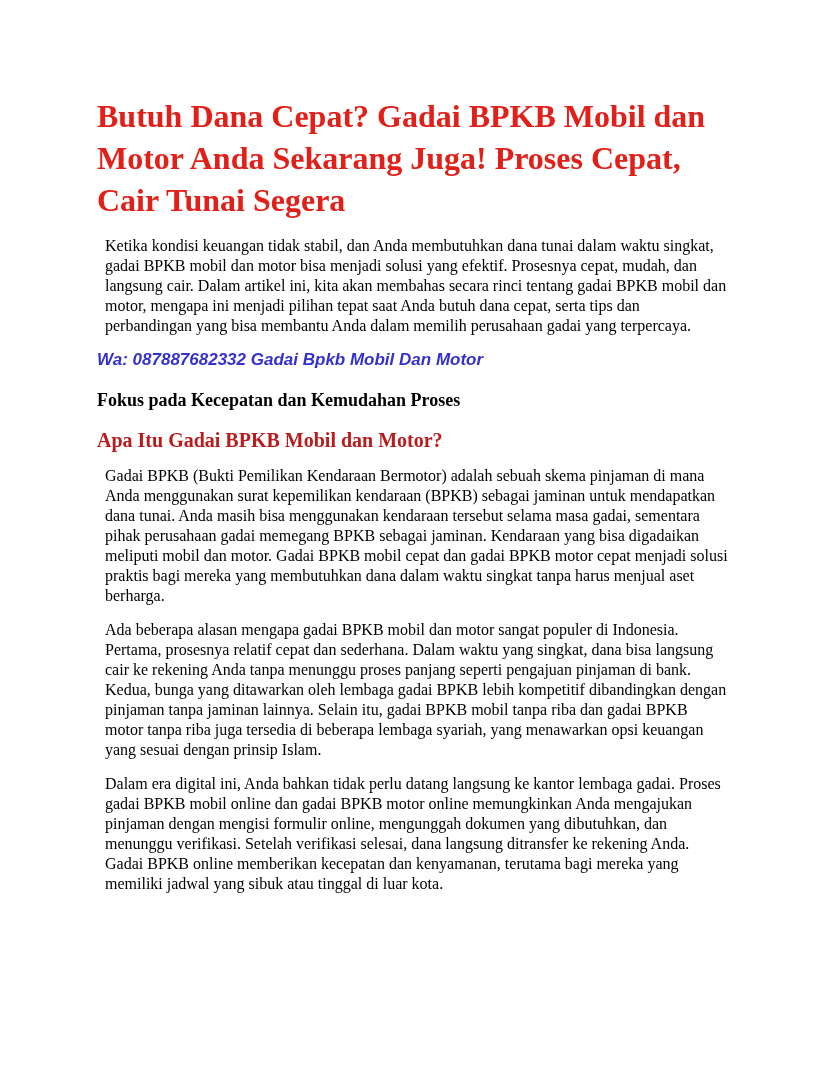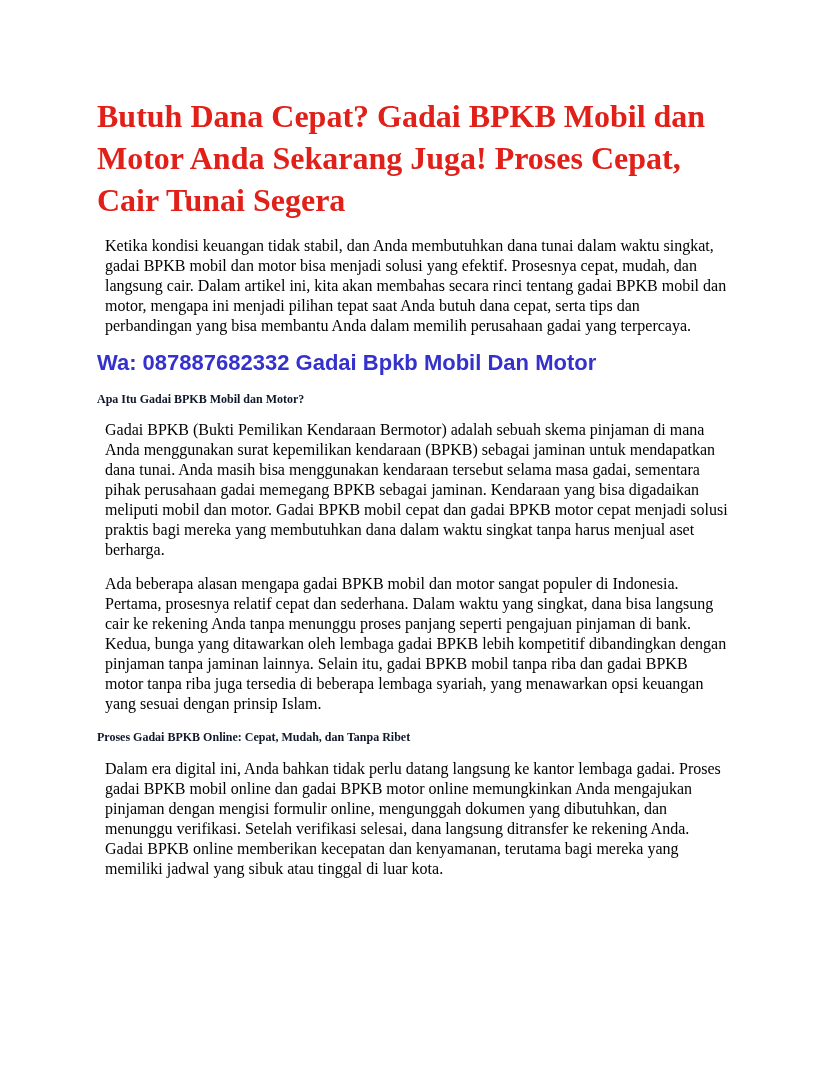--- a/index.html
+++ b/index.html
@@ -32,58 +32,59 @@
   p.body-text {
     font-family: "Liberation Serif", serif;
     font-size: 16px;
     line-height: 20px;
     margin: 14px 8px;
     color: #000000;
   }
   .contact-heading {
     font-family: "Liberation Sans", sans-serif;
     font-weight: bold;
-    font-size: 22px;
+    font-size: 17px;
     line-height: 1.2;
     color: var(--accent-blue, #3431cc);
     margin: 14px 0 8px 0;
+    font-style: italic;
   }
   .focus-heading {
     font-family: "Liberation Serif", serif;
     font-weight: bold;
     font-size: 18px;
     line-height: 1.2;
     margin: 20px 0 16px 0;
     color: #000000;
   }
   .sub-heading {
     font-family: "Liberation Serif", serif;
     font-weight: bold;
-    font-size: 12px;
+    font-size: 20px;
     line-height: 1.2;
     margin: 16px 0 14px 0;
-    color: #0f172a;
+    color: #b91c1c;
   }
 </style>
 </head>
 <body>
 
 <div class="page">
 
   <h1 class="main-title">Butuh Dana Cepat? Gadai BPKB Mobil dan Motor Anda Sekarang Juga! Proses Cepat, Cair Tunai Segera</h1>
 
   <p class="body-text">Ketika kondisi keuangan tidak stabil, dan Anda membutuhkan dana tunai dalam waktu singkat, gadai BPKB mobil dan motor bisa menjadi solusi yang efektif. Prosesnya cepat, mudah, dan langsung cair. Dalam artikel ini, kita akan membahas secara rinci tentang gadai BPKB mobil dan motor, mengapa ini menjadi pilihan tepat saat Anda butuh dana cepat, serta tips dan perbandingan yang bisa membantu Anda dalam memilih perusahaan gadai yang terpercaya.</p>
 
   <h2 class="contact-heading">Wa: 087887682332 Gadai Bpkb Mobil Dan Motor</h2>
 
+  <h3 class="focus-heading">Fokus pada Kecepatan dan Kemudahan Proses</h3>
 
   <h4 class="sub-heading">Apa Itu Gadai BPKB Mobil dan Motor?</h4>
 
   <p class="body-text">Gadai BPKB (Bukti Pemilikan Kendaraan Bermotor) adalah sebuah skema pinjaman di mana Anda menggunakan surat kepemilikan kendaraan (BPKB) sebagai jaminan untuk mendapatkan dana tunai. Anda masih bisa menggunakan kendaraan tersebut selama masa gadai, sementara pihak perusahaan gadai memegang BPKB sebagai jaminan. Kendaraan yang bisa digadaikan meliputi mobil dan motor. Gadai BPKB mobil cepat dan gadai BPKB motor cepat menjadi solusi praktis bagi mereka yang membutuhkan dana dalam waktu singkat tanpa harus menjual aset berharga.</p>
 
 
   <p class="body-text">Ada beberapa alasan mengapa gadai BPKB mobil dan motor sangat populer di Indonesia. Pertama, prosesnya relatif cepat dan sederhana. Dalam waktu yang singkat, dana bisa langsung cair ke rekening Anda tanpa menunggu proses panjang seperti pengajuan pinjaman di bank. Kedua, bunga yang ditawarkan oleh lembaga gadai BPKB lebih kompetitif dibandingkan dengan pinjaman tanpa jaminan lainnya. Selain itu, gadai BPKB mobil tanpa riba dan gadai BPKB motor tanpa riba juga tersedia di beberapa lembaga syariah, yang menawarkan opsi keuangan yang sesuai dengan prinsip Islam.</p>
 
-  <h4 class="sub-heading">Proses Gadai BPKB Online: Cepat, Mudah, dan Tanpa Ribet</h4>
 
   <p class="body-text">Dalam era digital ini, Anda bahkan tidak perlu datang langsung ke kantor lembaga gadai. Proses gadai BPKB mobil online dan gadai BPKB motor online memungkinkan Anda mengajukan pinjaman dengan mengisi formulir online, mengunggah dokumen yang dibutuhkan, dan menunggu verifikasi. Setelah verifikasi selesai, dana langsung ditransfer ke rekening Anda. Gadai BPKB online memberikan kecepatan dan kenyamanan, terutama bagi mereka yang memiliki jadwal yang sibuk atau tinggal di luar kota.</p>
 
 </div>
 
 </body></html>

